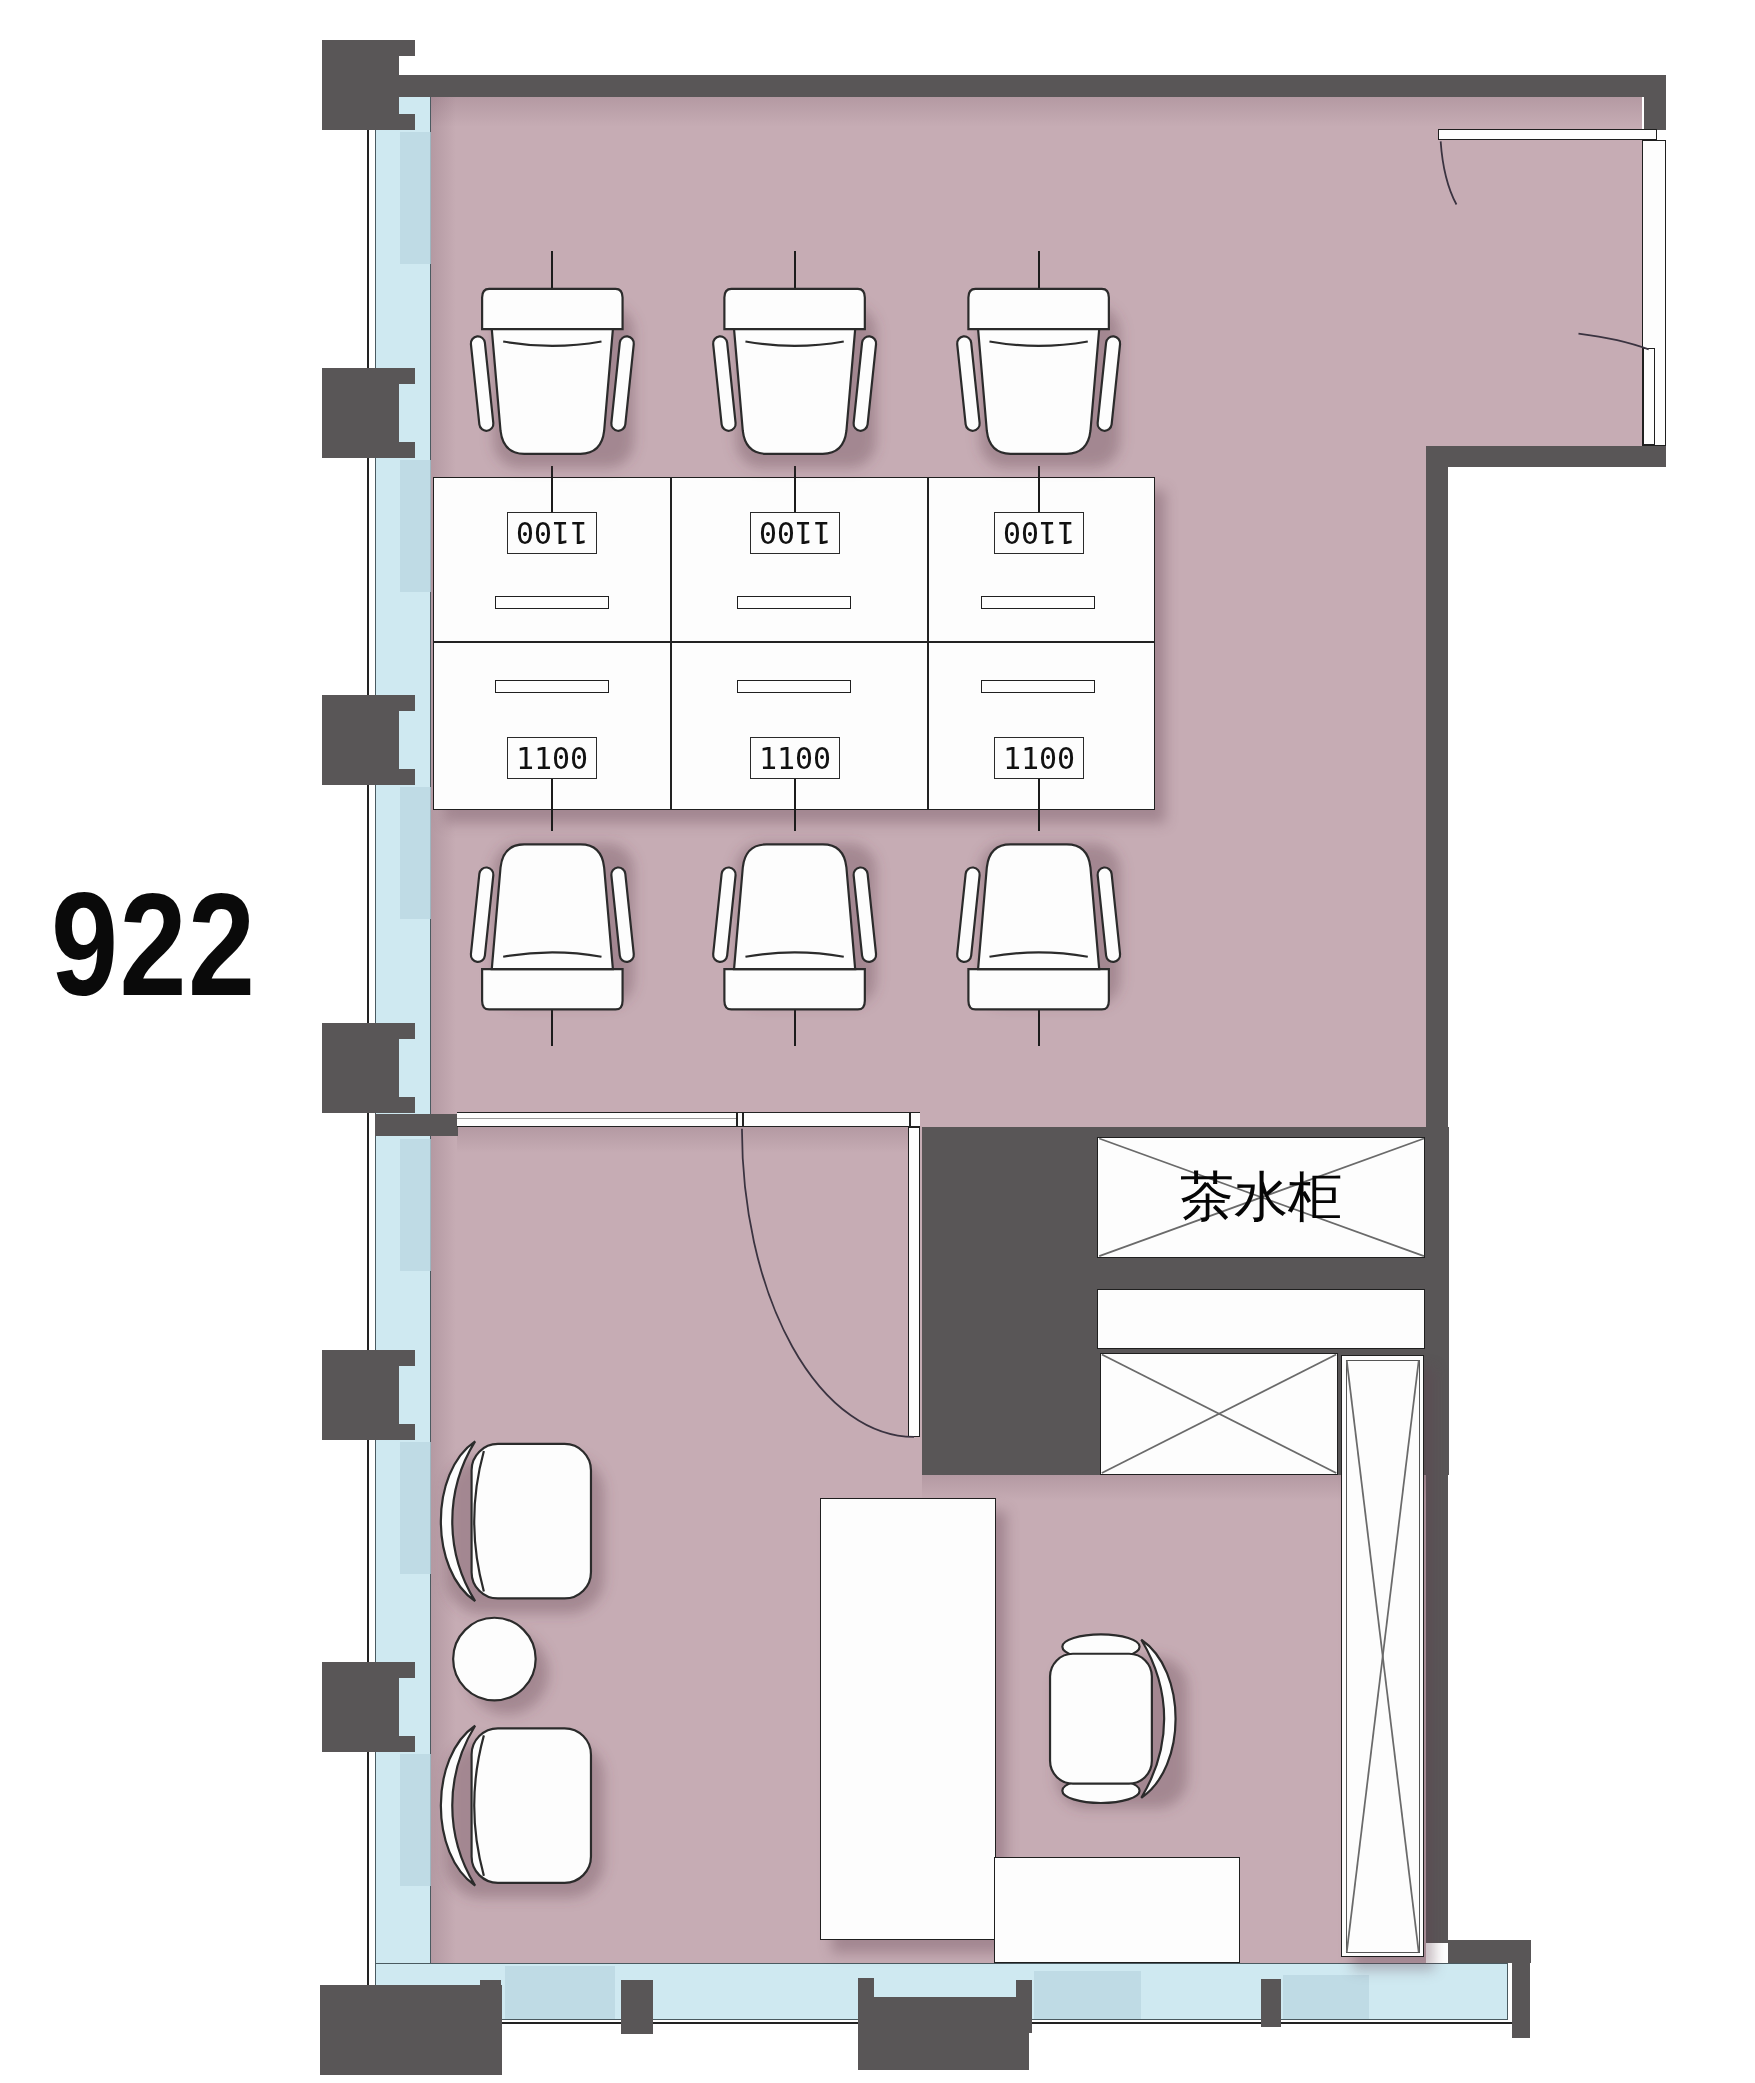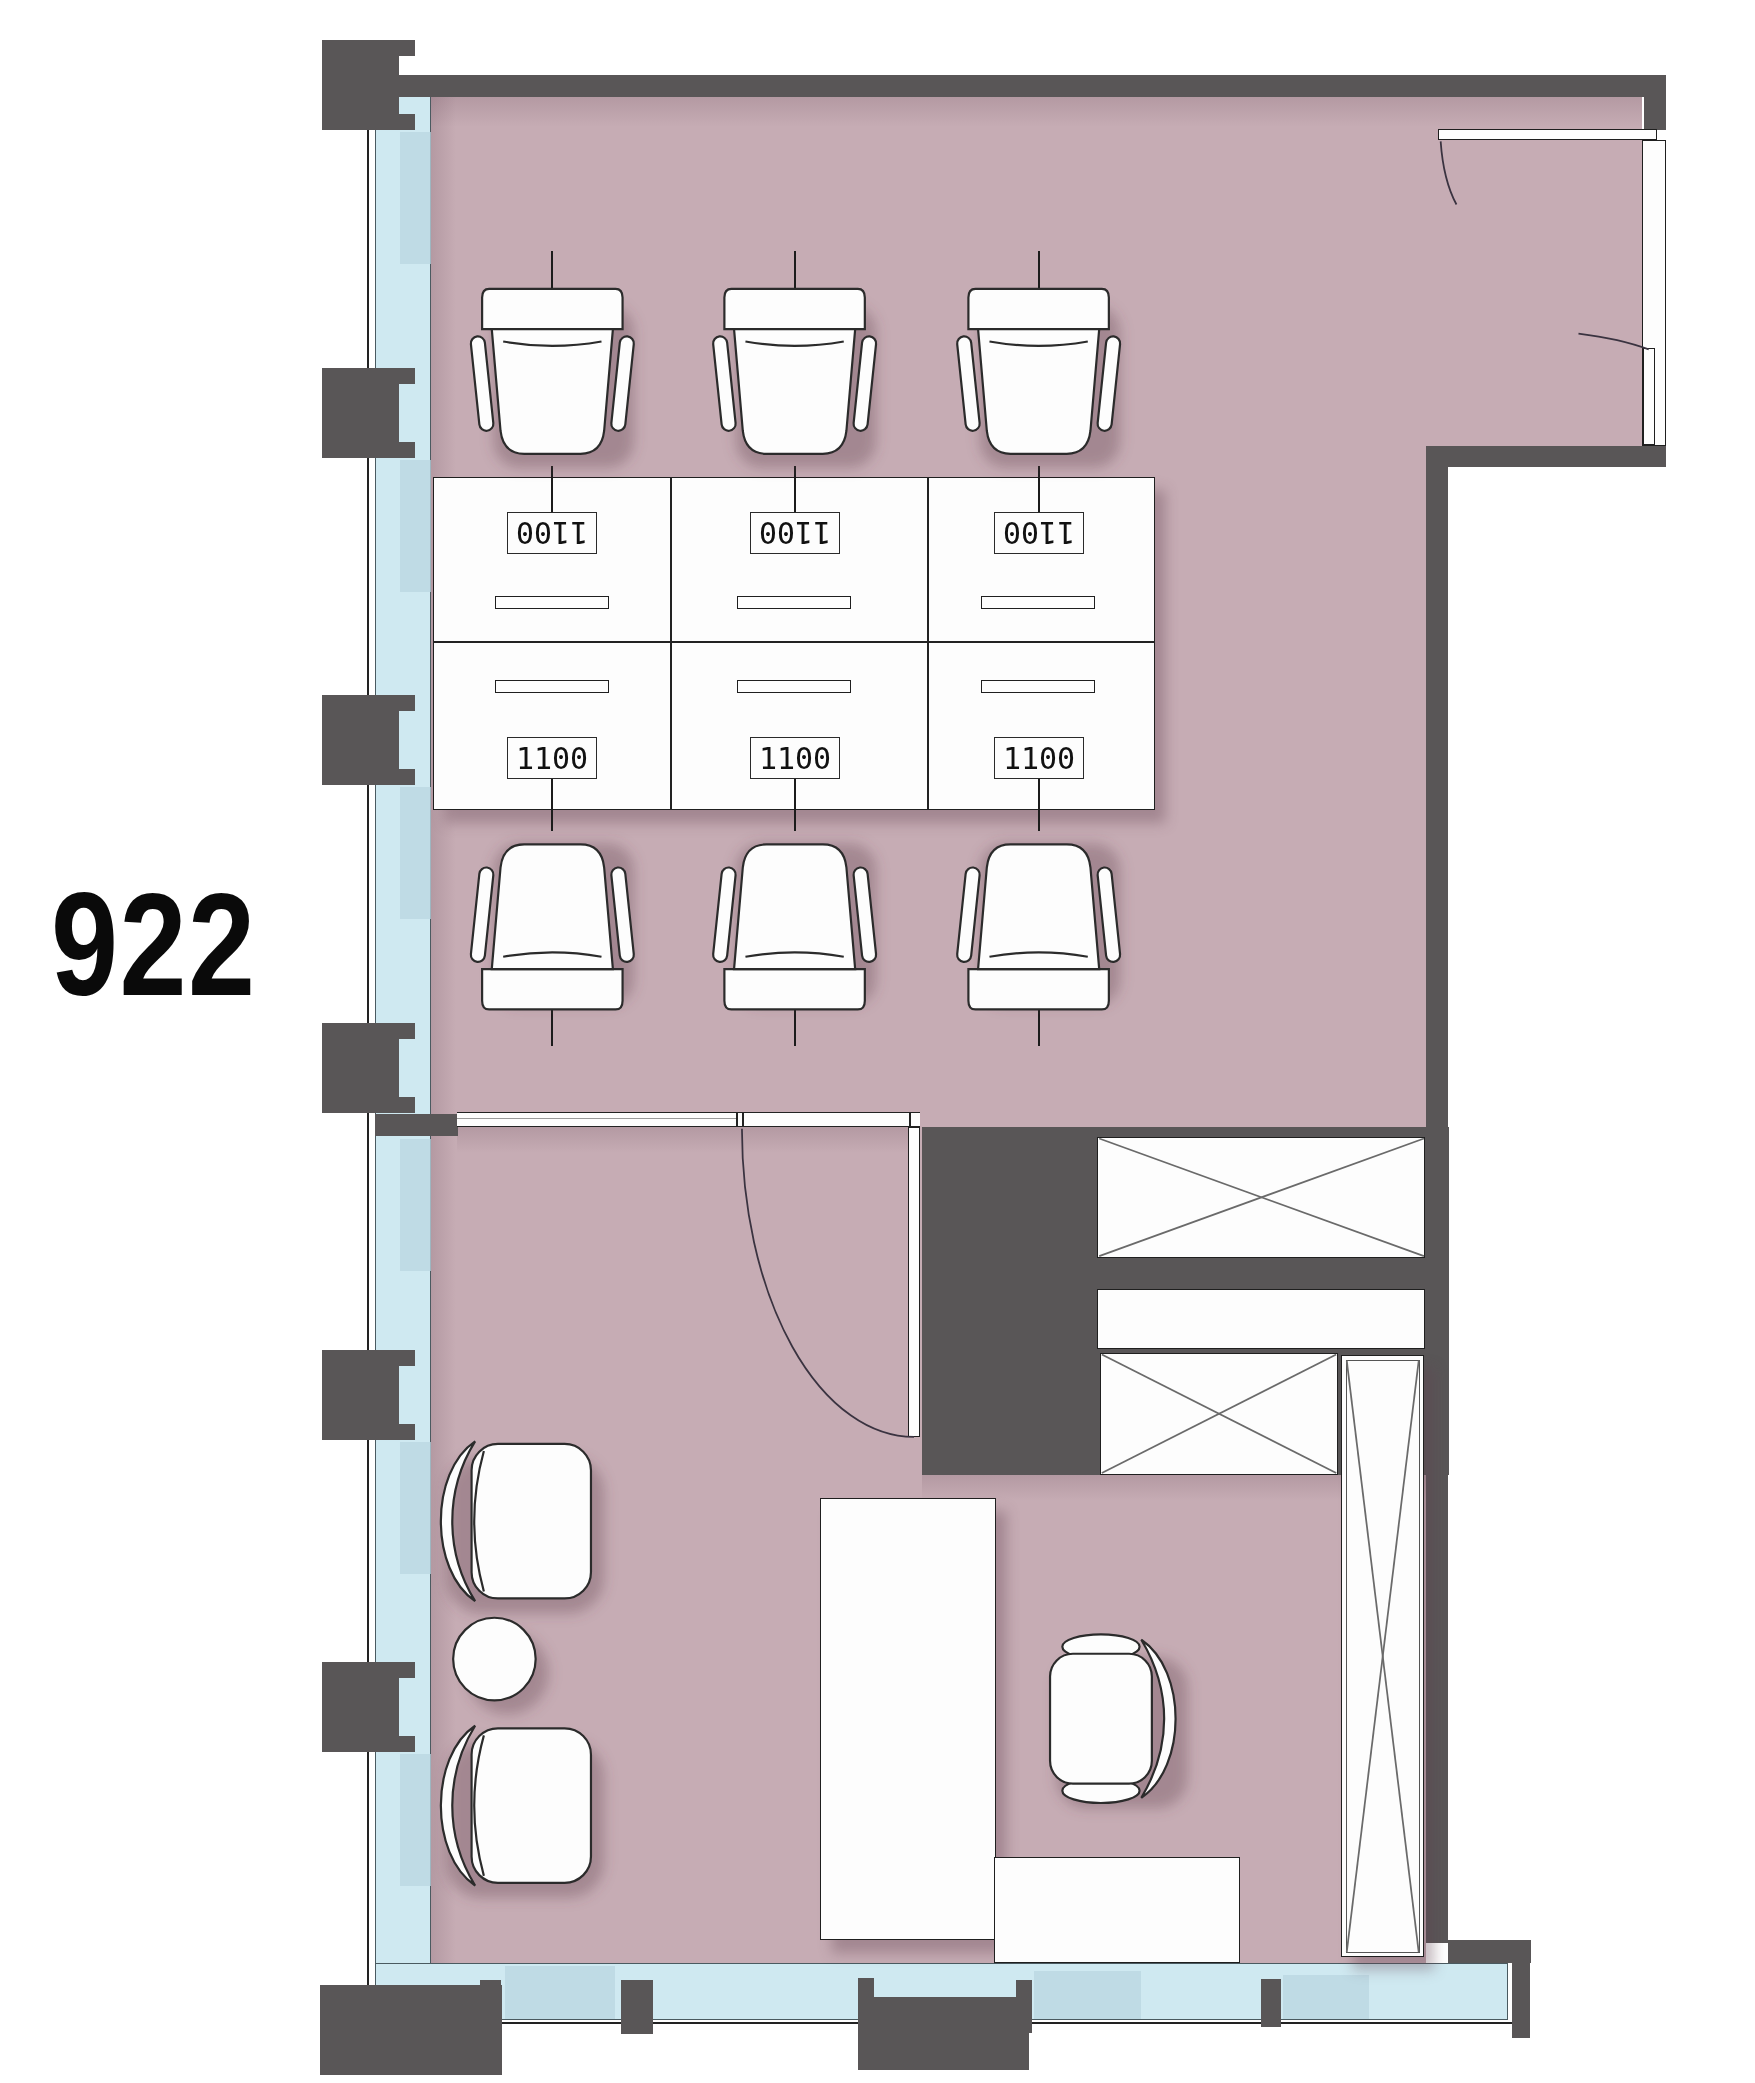--- a/index.html
+++ b/index.html
@@ -210,15 +210,18 @@
       <line x1="1252" y1="1297" x2="1622" y2="1431"></line>
       <line x1="1622" y1="1297" x2="1252" y2="1431"></line>
       <line x1="1255" y1="1543" x2="1522" y2="1678"></line>
       <line x1="1522" y1="1543" x2="1255" y2="1678"></line>
       <line x1="1534" y1="1550" x2="1616" y2="2224"></line>
       <line x1="1616" y1="1550" x2="1534" y2="2224"></line>
     </g>
   </svg>
 
   <div id="room-number">922</div>
+  <div id="tea-label">
+    <span>茶水柜</span>
+  </div>
 
 </div>
 
 
 </body></html>

